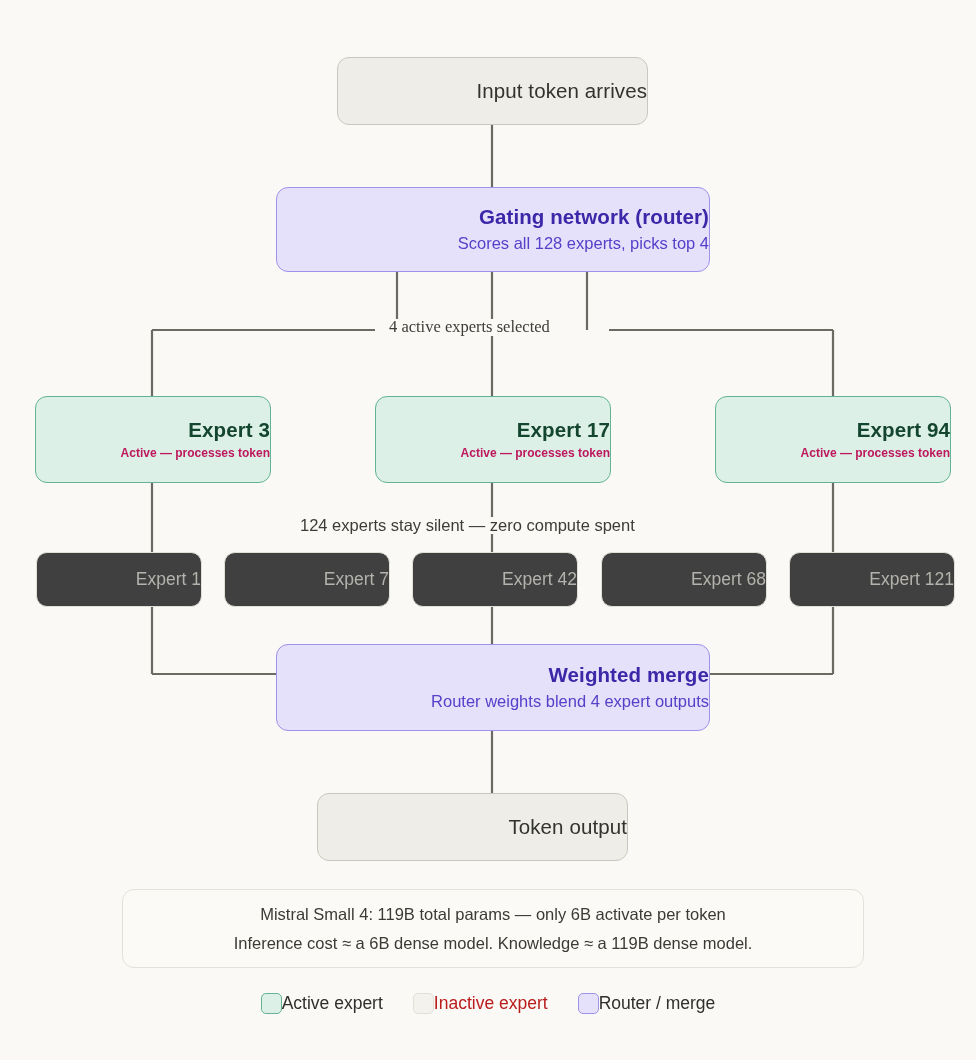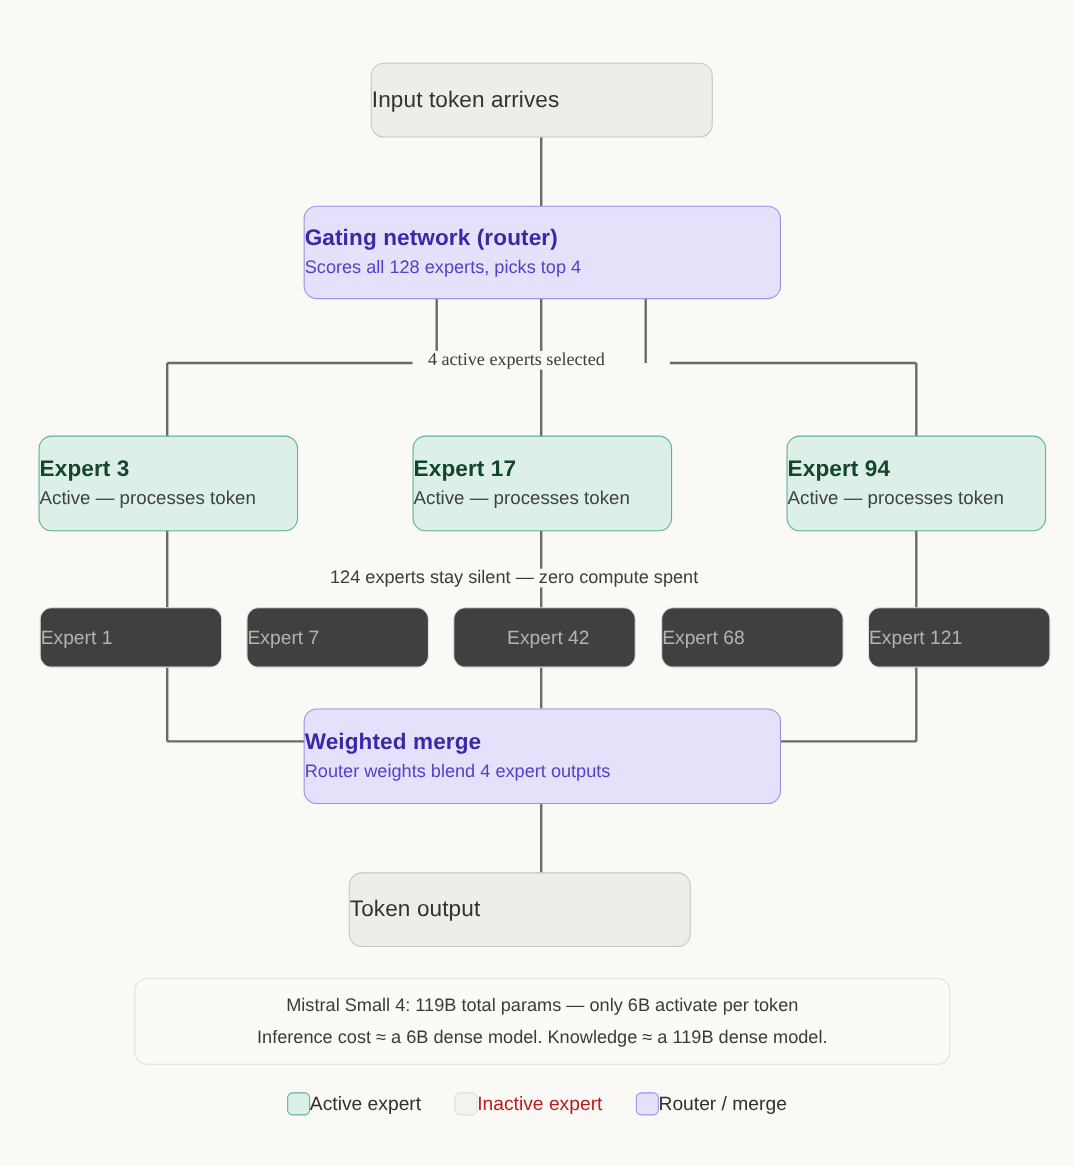--- a/index.html
+++ b/index.html
@@ -28,21 +28,21 @@
     width: 976px;
     height: 1060px;
     pointer-events: none;
   }
   .node {
     position: absolute;
     box-sizing: border-box;
     border-radius: 12px;
     display: flex;
     flex-direction: column;
-    align-items: flex-start;
+    align-items: flex-end;
     justify-content: center;
     text-align: center;
     z-index: 5;
   }
   .node .title {
     line-height: 1.18;
   }
   .node .sub {
     line-height: 1.2;
   }
@@ -82,23 +82,23 @@
     background: #dcf0e7;
     border: 1.5px solid #63b396;
   }
   .node.active-expert .title {
     font-size: 20.5px;
     font-weight: 700;
     color: #14452f;
     letter-spacing: .1px;
   }
   .node.active-expert .sub {
-    font-size: 17px;
-    font-weight: 400;
-    color: #404040;
+    font-size: 12px;
+    font-weight: 700;
+    color: #be185d;
     margin-top: 4px;
   }
 
   
   .node.inactive-expert {
     background: #404040;
     border: 1.4px solid #e0dfd8;
     border-radius: 11px;
   }
   .node.inactive-expert .title {

